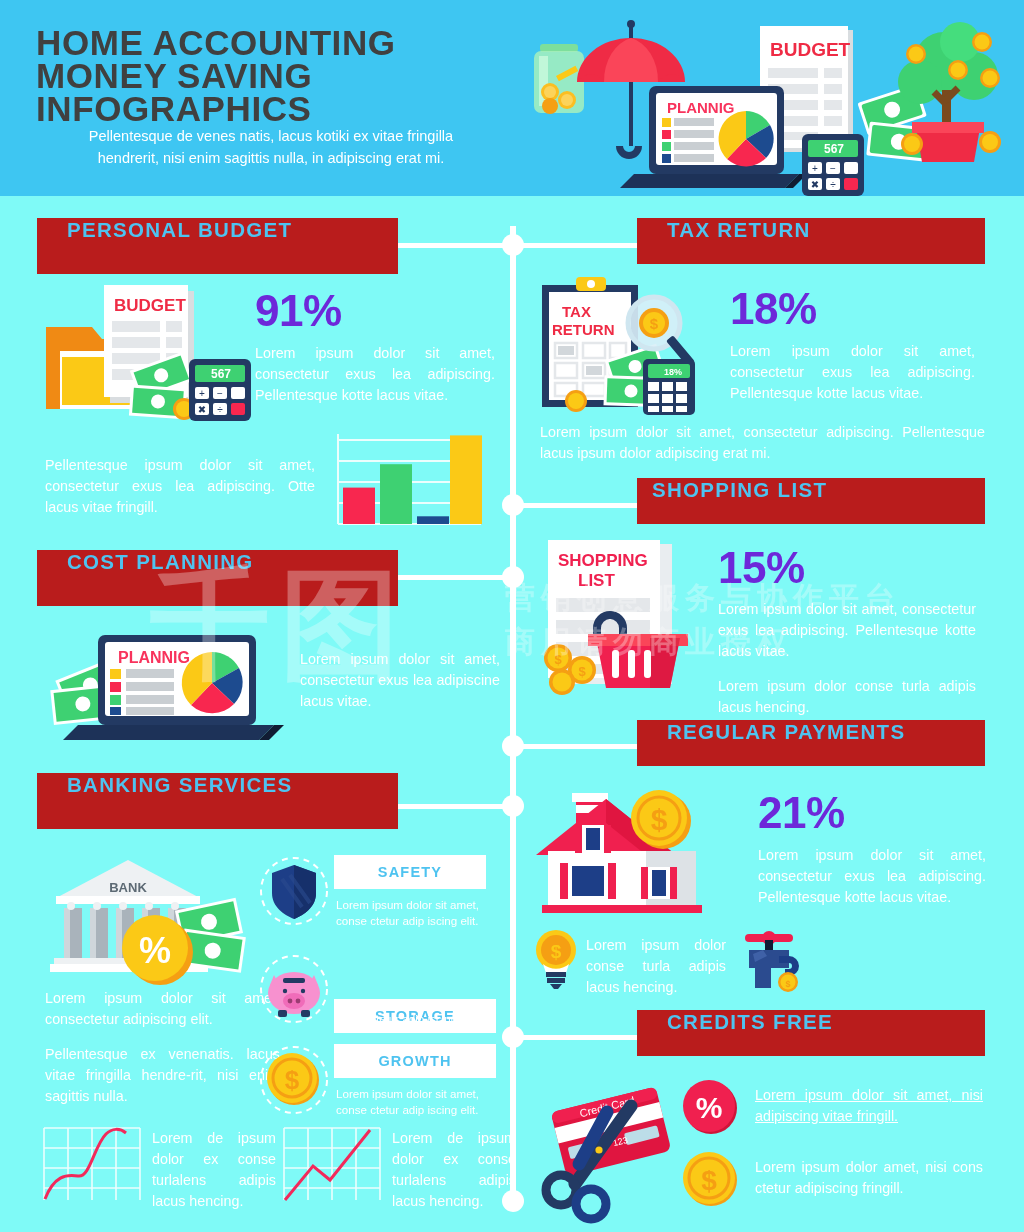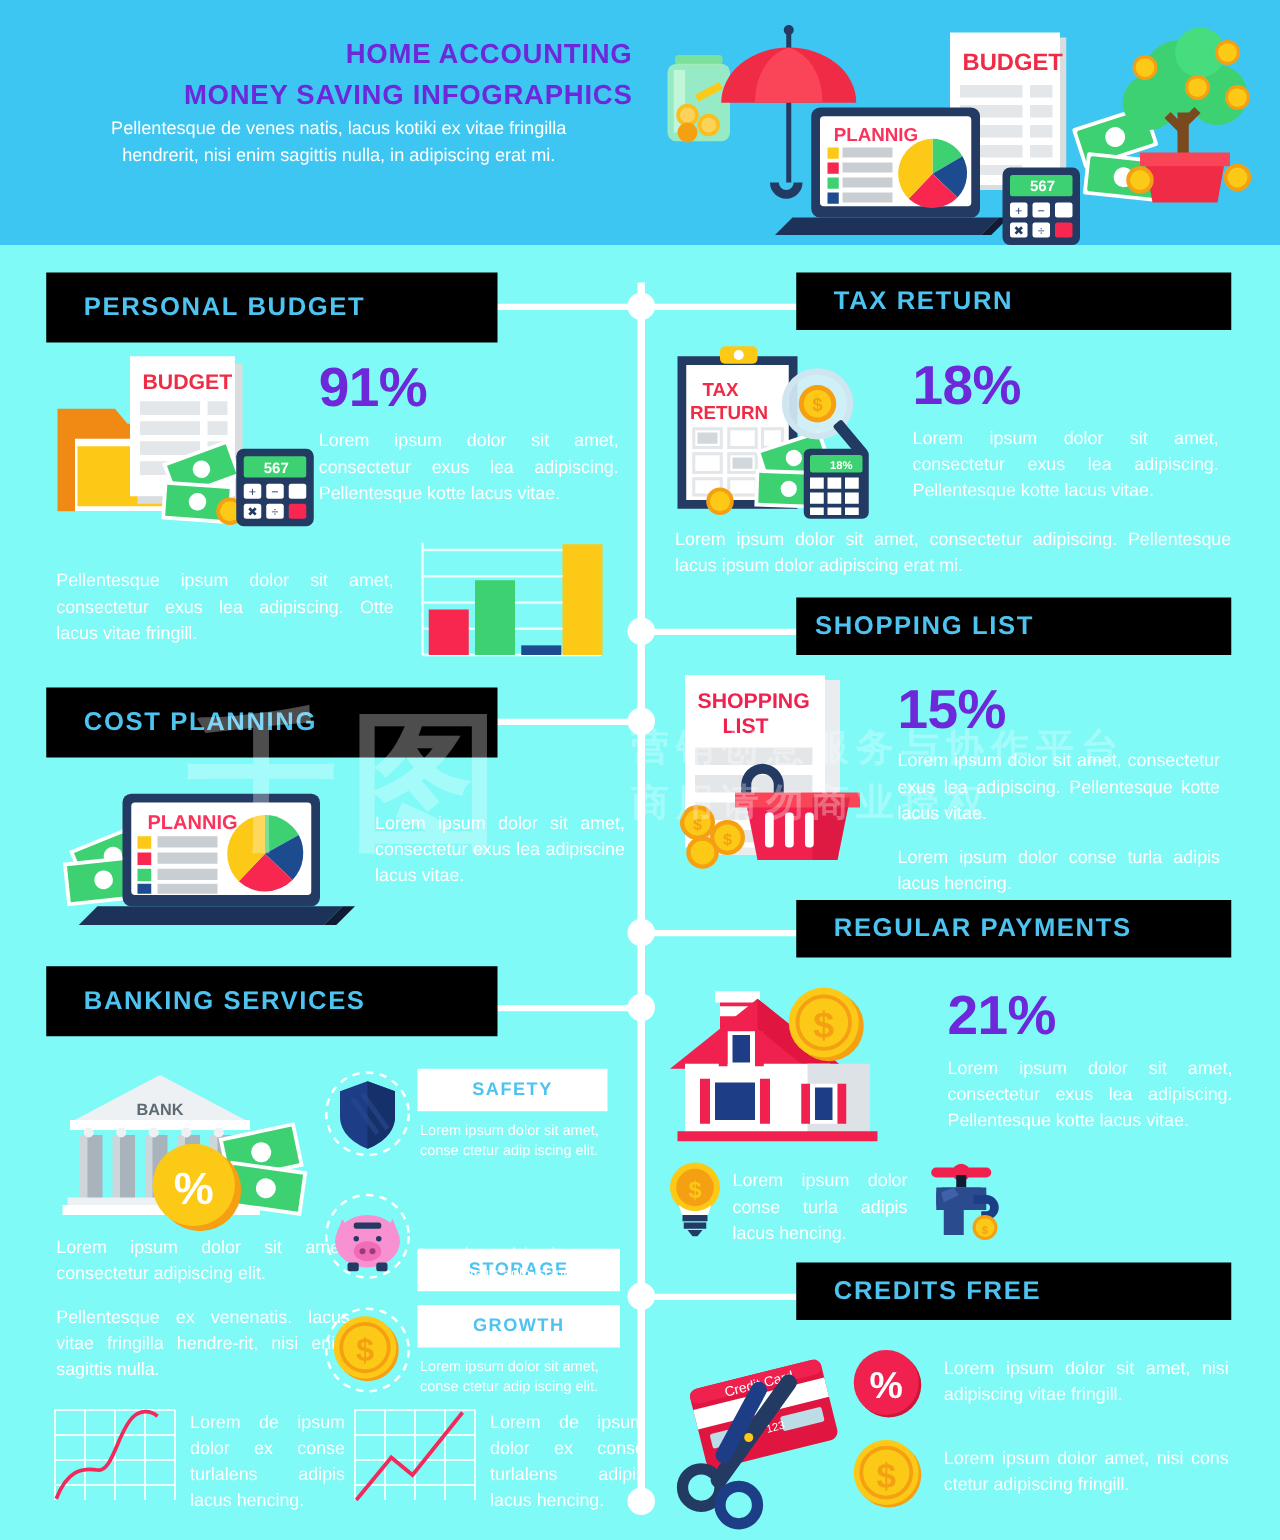--- a/index.html
+++ b/index.html
@@ -11,36 +11,36 @@
   }
   .page { position:relative; width:1024px; height:1232px; background:#7ffaf7; }
 
   
   .header {
     position:absolute; left:0; top:0; width:1024px; height:196px;
     background:#3ec6f2;
   }
   .header-inner { position:absolute; left:36px; top:26px; width:470px; }
   .title {
-    color:#6d28d9; font-weight:bold; font-size:22px; line-height:33px;
-    letter-spacing:0.6px; text-align:right;
+    color:#404040; font-weight:bold; font-size:35px; line-height:33px;
+    letter-spacing:0.6px; text-align:left;
   }
   .subtitle {
     color:#ffffff; font-size:14.5px; line-height:22px;
     text-align:center;
   }
 
   
   .spine { position:absolute; left:510px; top:226px; width:6px; height:976px; background:#fff; }
   .node { position:absolute; width:22px; height:22px; border-radius:50%; background:#fff; left:502px; }
   .branch { position:absolute; height:5px; background:#fff; }
 
   
   .headbar {
-    position:absolute; background:#000000; display:flex; align-items:center;
+    position:absolute; background:#b91c1c; display:flex; align-items:flex-start;
   }
   .headbar span {
     color:#4ec3f0; font-weight:bold; font-size:20.5px; letter-spacing:1.3px;
   }
   .hb-l { left:37px; width:361px; height:56px; padding-left:30px; }
   .hb-r { left:637px; width:348px; height:46px; padding-left:30px; }
 
   
   .pct { color:#6d28d9; font-weight:bold; font-size:44px; line-height:46px; letter-spacing:-0.5px; }
   .body-txt { color:#fff; font-size:14.3px; line-height:21px; text-align:justify; }
@@ -689,21 +689,21 @@
       <circle cx="26" cy="118" r="15" fill="none" stroke="#233a63" stroke-width="9"></circle>
       <circle cx="56" cy="132" r="15" fill="none" stroke="#1d3e87" stroke-width="9"></circle>
     </g>
   </svg>
 
   <svg class="abs" style="left:680px;top:1078px;" width="62" height="58" viewBox="0 0 62 58">
     <circle cx="31" cy="30" r="26" fill="#cf1439"></circle>
     <circle cx="29" cy="28" r="26" fill="#f0204f"></circle>
     <text x="29" y="40" font-size="30" font-weight="bold" fill="#ffffff" text-anchor="middle" font-family="'Liberation Sans',sans-serif">%</text>
   </svg>
-  <div class="abs body-txt" style="left:755px;top:1085px;width:228px;">Lorem ipsum dolor sit amet, nisi adipiscing vitae fringill.</div>
+  <div class="abs body-txt" style="left:755px;top:1085px;width:228px;text-decoration:underline;">Lorem ipsum dolor sit amet, nisi adipiscing vitae fringill.</div>
 
   <svg class="abs" style="left:680px;top:1150px;" width="62" height="58" viewBox="0 0 62 58">
     <circle cx="31" cy="30" r="26" fill="#f59f13"></circle>
     <circle cx="29" cy="28" r="26" fill="#fbc916"></circle>
     <circle cx="29" cy="28" r="20" fill="none" stroke="#f59f13" stroke-width="3"></circle>
     <text x="29" y="40" font-size="28" font-weight="bold" fill="#f59f13" text-anchor="middle" font-family="'Liberation Sans',sans-serif">$</text>
   </svg>
   <div class="abs body-txt" style="left:755px;top:1157px;width:228px;">Lorem ipsum dolor amet, nisi cons ctetur adipiscing fringill.</div>
 
   <div class="wm wm1">千图</div>

